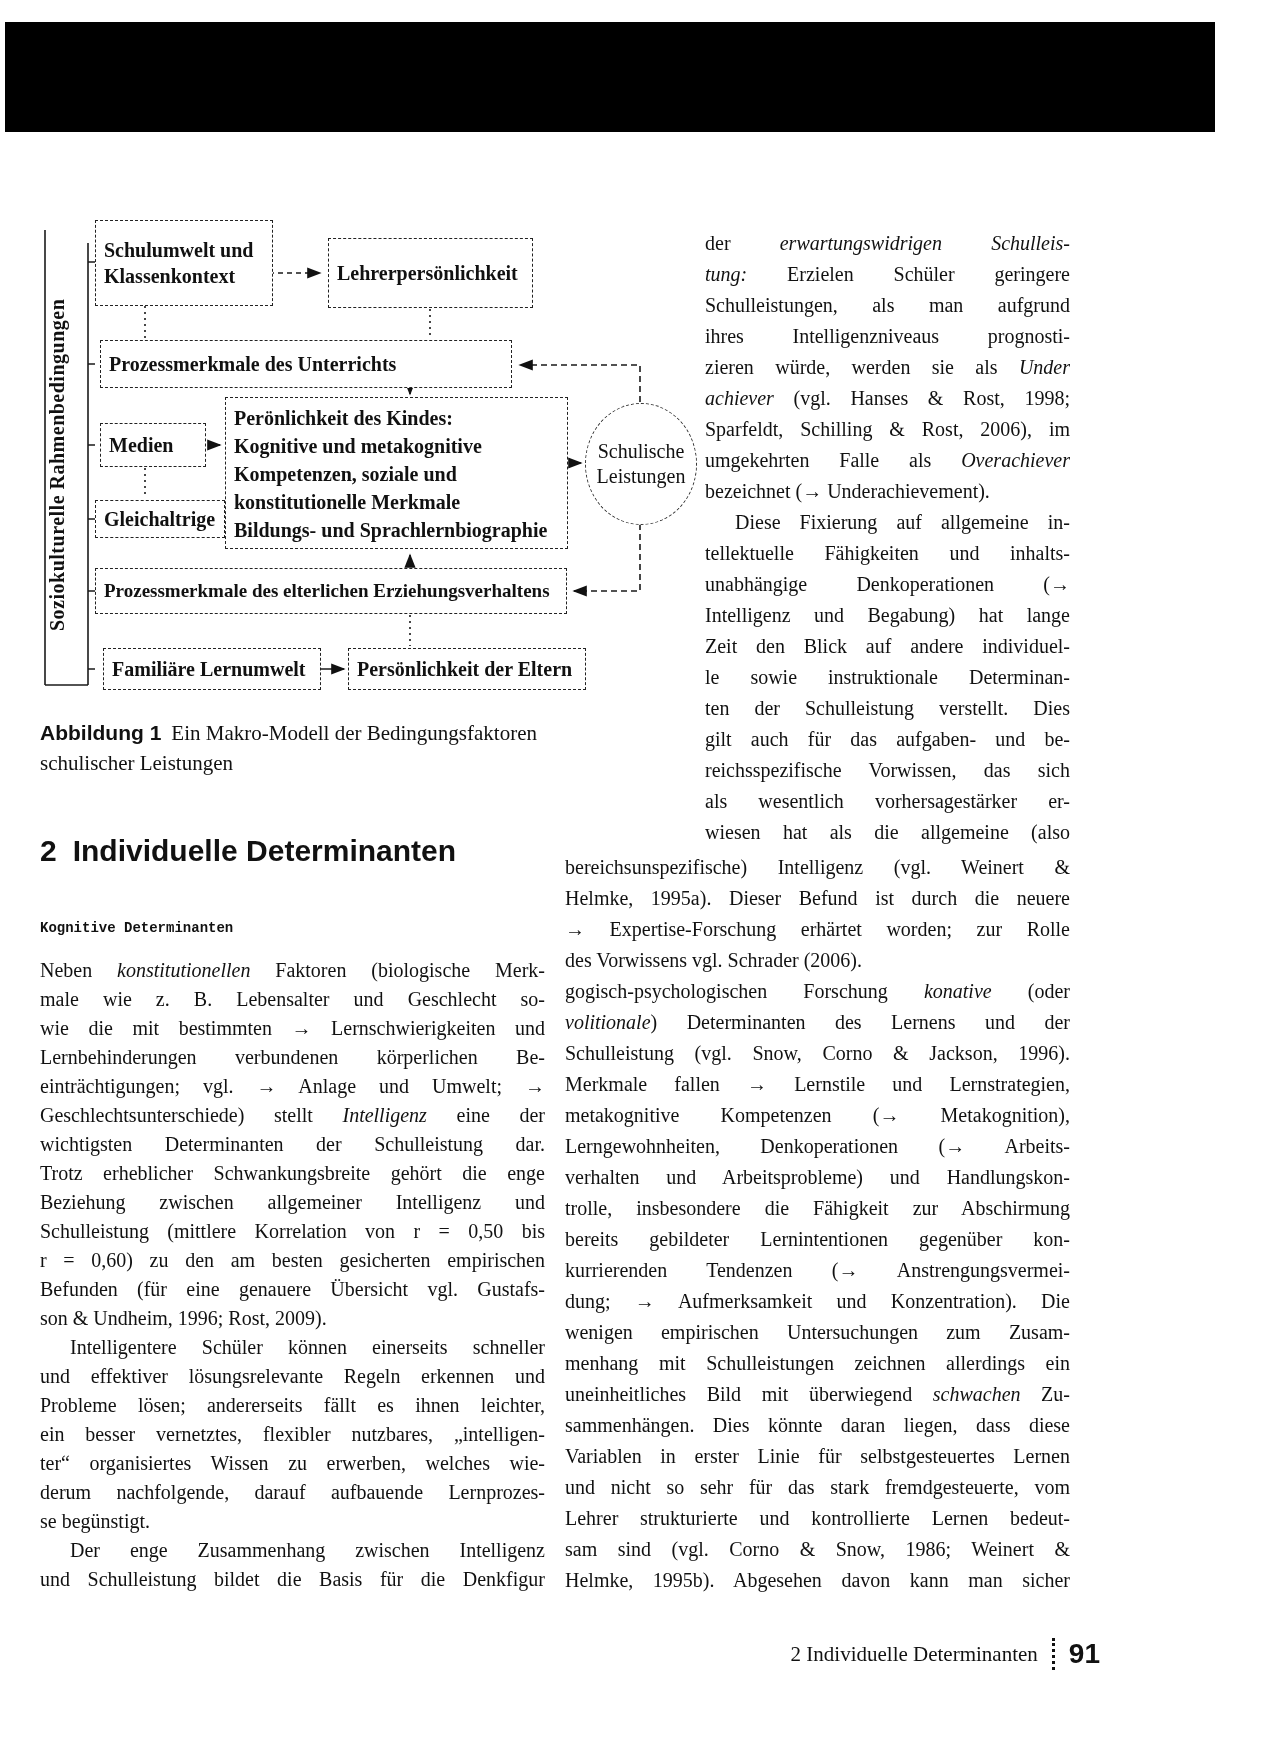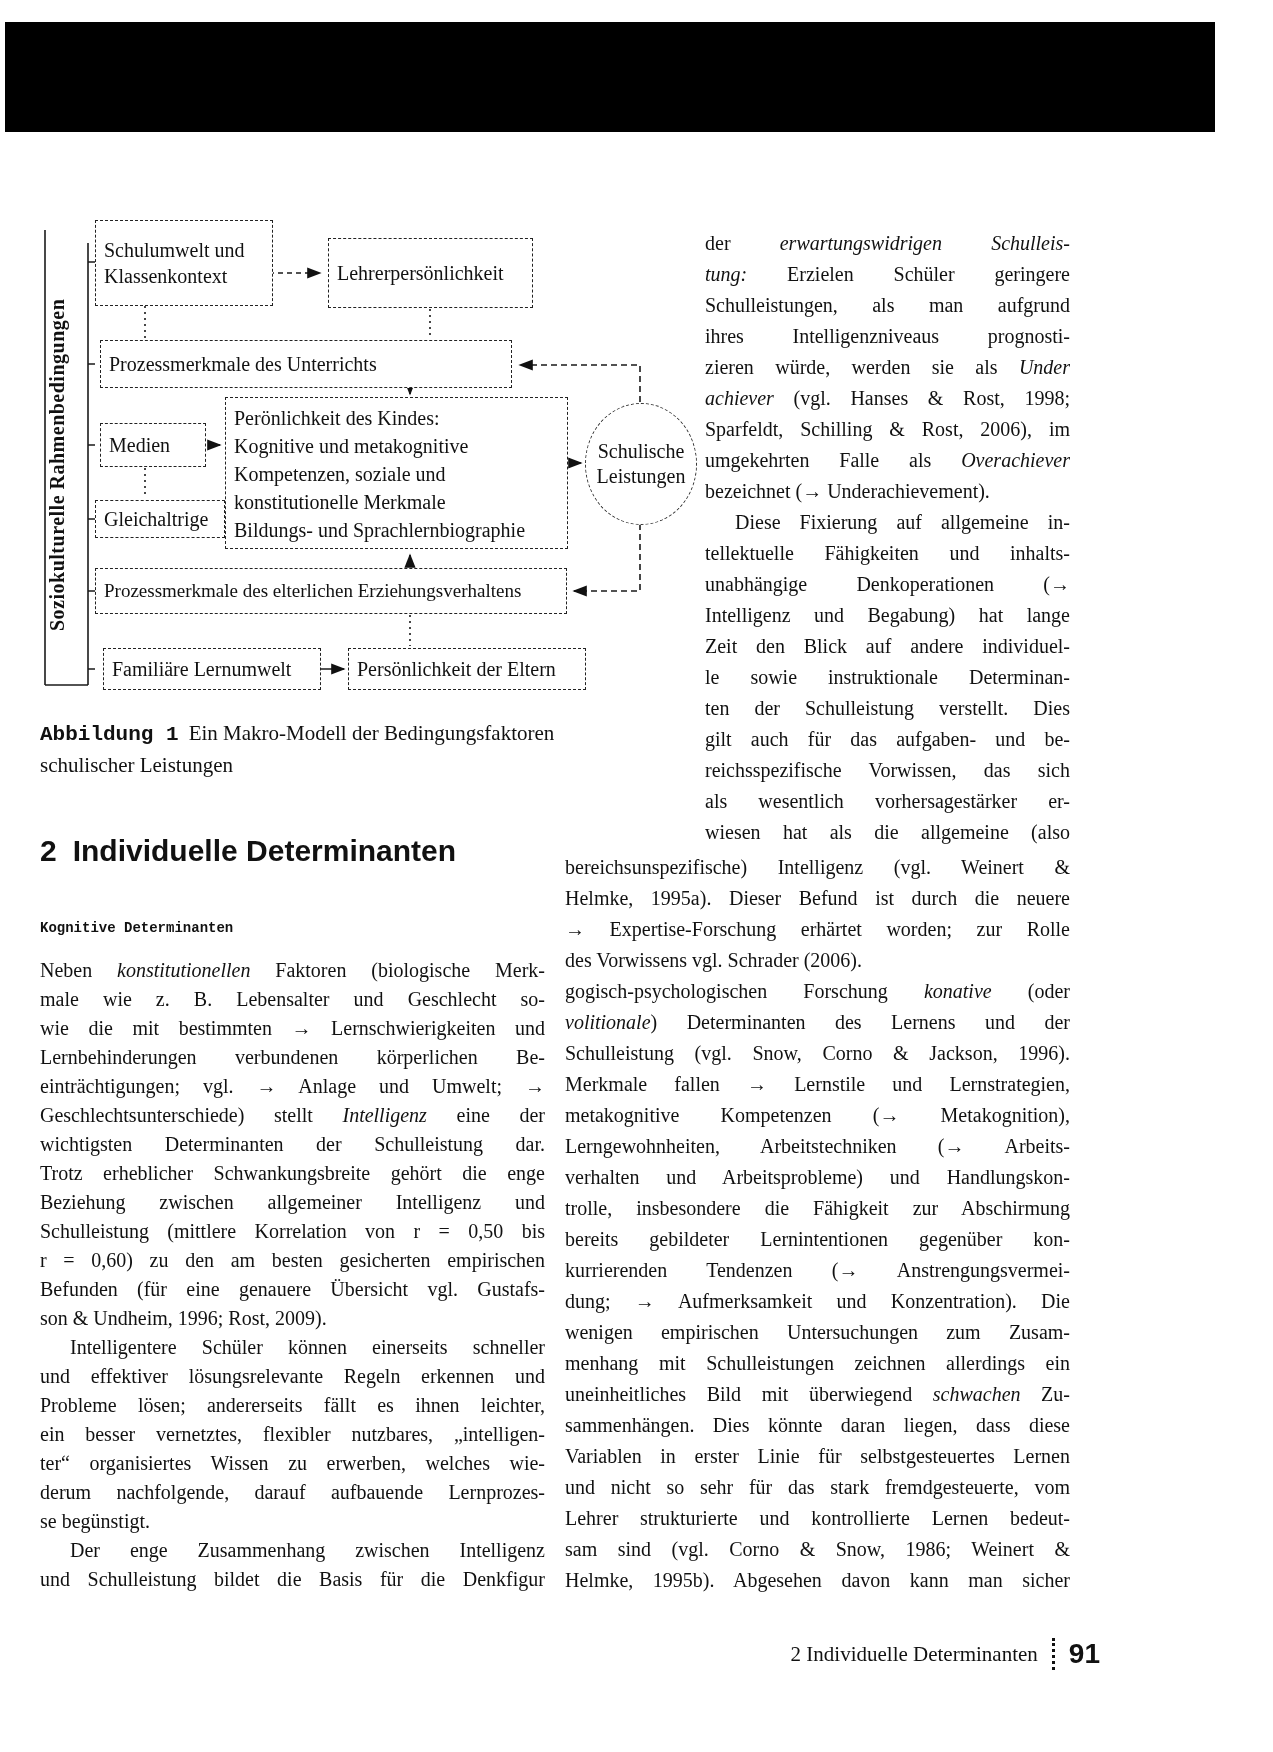--- a/index.html
+++ b/index.html
@@ -6,32 +6,32 @@
   body{width:1273px;height:1752px;position:relative;background:#ffffff;
        font-family:"Liberation Serif", serif;color:#111;overflow:hidden;}
   .abs{position:absolute;}
   
   #redaction{left:5px;top:22px;width:1210px;height:110px;background:#000;}
   
   #figure{left:40px;top:205px;width:690px;height:580px;}
   #figure svg{position:absolute;left:0;top:0;}
   .fbox{position:absolute;border:1.4px dashed #222;background:#fff;
         font-size:20px;line-height:26px;padding:6px 8px;box-sizing:border-box;
-        display:flex;flex-direction:column;justify-content:center;}
+        display:flex;flex-direction:column;justify-content:center;font-weight:bold;}
   .vlabel{position:absolute;left:6px;top:40px;width:36px;height:440px;
         writing-mode:vertical-rl;transform:rotate(180deg);text-align:center;
         font-weight:bold;font-size:20px;letter-spacing:.5px;}
   #ellipse{position:absolute;left:545px;top:198px;width:110px;height:120px;
         border:1.6px dashed #333;border-radius:50%;background:#fff;
         display:flex;flex-direction:column;align-items:center;justify-content:center;
         font-size:20px;line-height:25px;}
   .kindline{font-size:20px;line-height:28px;text-align:left;}
   
   #caption{left:40px;top:718px;width:580px;font-size:21px;line-height:30px;}
-  #caption .cl{font-family:Liberation Mono, monospace;font-weight:bold;margin-right:10px;text-align:center;}
+  #caption .cl{font-family:Liberation Sans, sans-serif;font-weight:bold;margin-right:10px;text-align:center;}
   
   #heading{left:40px;top:834px;font-family:"Liberation Sans", sans-serif;
            font-weight:bold;font-size:30px;display:flex;gap:16px;}
   #subheading{left:40px;top:920px;font-family:Liberation Mono, monospace;
            font-weight:bold;font-size:14px;}
   
   .col{position:absolute;}
   .tl{text-align:justify;text-align-last:justify;overflow:hidden;
       height:var(--lh);font-size:var(--fs);line-height:var(--lh);}
   .tl.ind{text-indent:30px;}
@@ -179,21 +179,21 @@
 <div class="col" id="col-right-bottom">
     <div class="tl">bereichsunspezifische) Intelligenz (vgl. Weinert &amp;</div>
     <div class="tl">Helmke, 1995a). Dieser Befund ist durch die neuere</div>
     <div class="tl">→ Expertise-Forschung erhärtet worden; zur Rolle</div>
     <div class="tl pl">des Vorwissens vgl. Schrader (2006).</div>
     <div class="tl">gogisch-psychologischen Forschung <i>konative</i> (oder</div>
     <div class="tl"><i>volitionale</i>) Determinanten des Lernens und der</div>
     <div class="tl">Schulleistung (vgl. Snow, Corno &amp; Jackson, 1996).</div>
     <div class="tl">Merkmale fallen → Lernstile und Lernstrategien,</div>
     <div class="tl">metakognitive Kompetenzen (→ Metakognition),</div>
-    <div class="tl">Lerngewohnheiten, Arbeitstechniken (→ Arbeits-</div>
+    <div class="tl">Lerngewohnheiten, Denkoperationen (→ Arbeits-</div>
     <div class="tl">verhalten und Arbeitsprobleme) und Handlungskon-</div>
     <div class="tl">trolle, insbesondere die Fähigkeit zur Abschirmung</div>
     <div class="tl">bereits gebildeter Lernintentionen gegenüber kon-</div>
     <div class="tl">kurrierenden Tendenzen (→ Anstrengungsvermei-</div>
     <div class="tl">dung; → Aufmerksamkeit und Konzentration). Die</div>
     <div class="tl">wenigen empirischen Untersuchungen zum Zusam-</div>
     <div class="tl">menhang mit Schulleistungen zeichnen allerdings ein</div>
     <div class="tl">uneinheitliches Bild mit überwiegend <i>schwachen</i> Zu-</div>
     <div class="tl">sammenhängen. Dies könnte daran liegen, dass diese</div>
     <div class="tl">Variablen in erster Linie für selbstgesteuertes Lernen</div>

